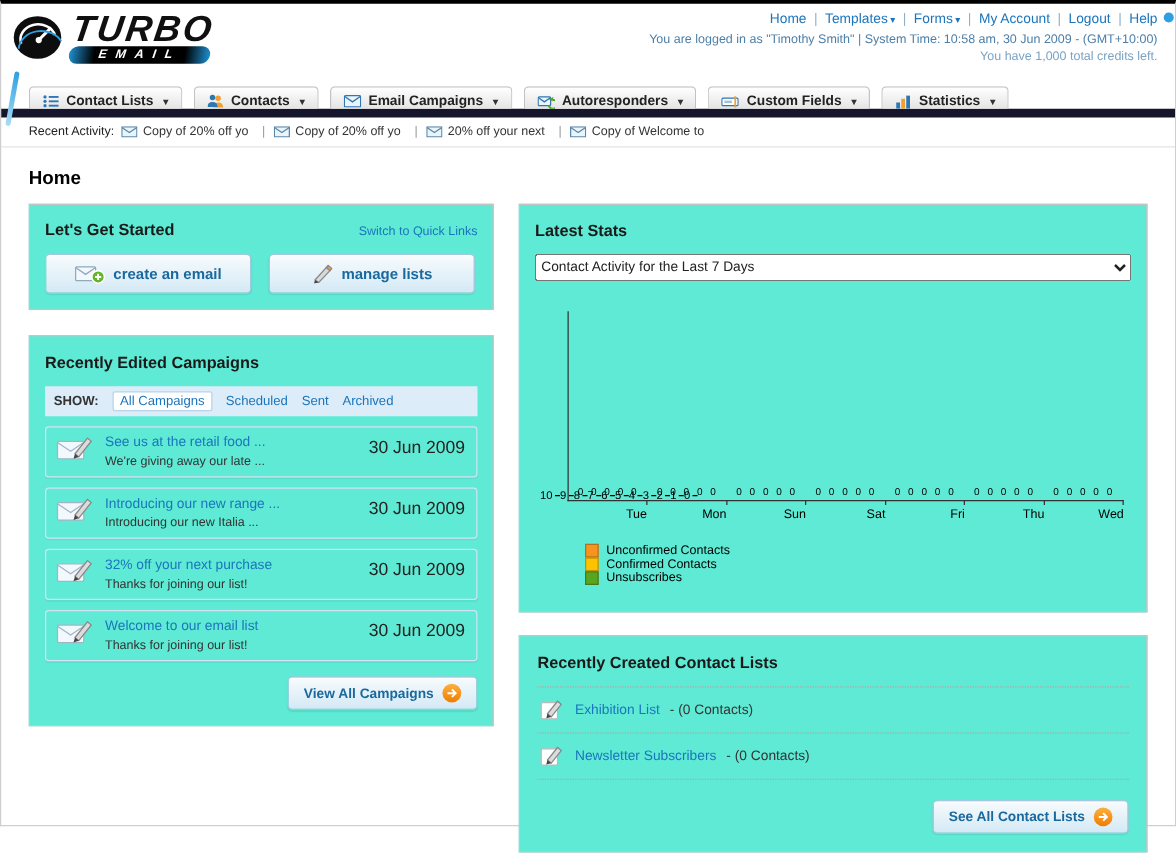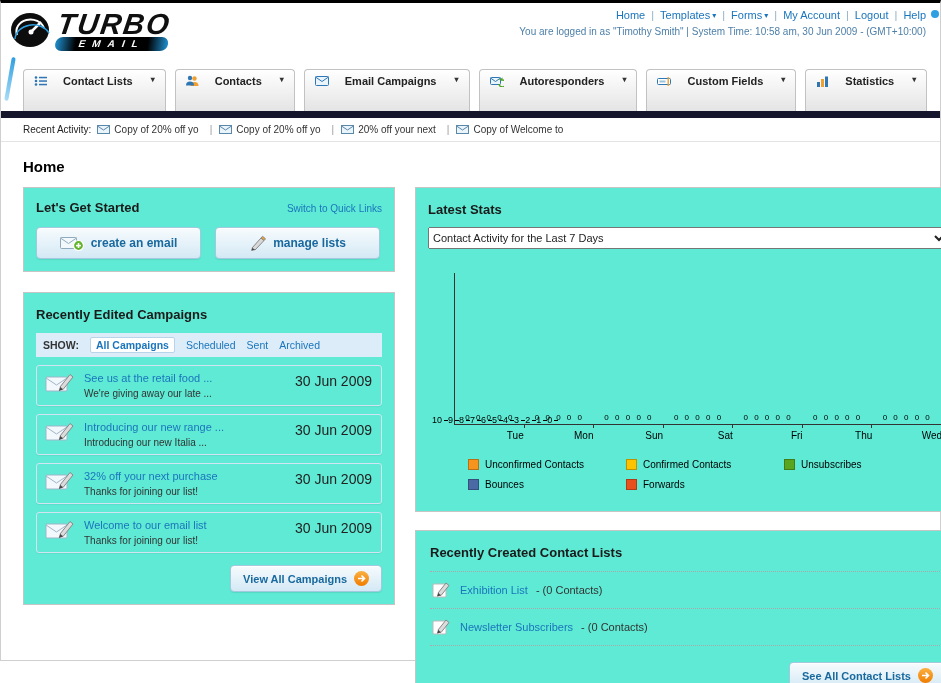--- a/index.html
+++ b/index.html
@@ -22,21 +22,21 @@
   .top-links li { display:flex; align-items:center; }
   .top-links li + li::before { content:"|"; color:#8fb0c8; margin:0 6px; }
   .top-links a { color:#1b75bc; }
   .caret { font-size:8px; color:#1b75bc; margin-left:2px; }
   .login-info { margin-top:5px; font-size:10px; color:#4d7fa8; }
   .credits { margin-top:3px; font-size:10px; color:#7aa3c4; }
 
   
   .tabbar { padding:2px 0 0 22px; }
   .tabs-row { display:flex; gap:9px; align-items:flex-end; }
-  .tab { display:inline-flex; gap:16px; padding:5px 10px 24px; background:linear-gradient(#ffffff,#e4e4e4); border:1px solid #c2c2c2; border-bottom:none; border-radius:4px 4px 0 0; font-size:11px; font-weight:bold; color:#222; cursor:pointer; }
+  .tab { display:inline-flex; align-items:center; gap:6px; padding:5px 10px 0; background:linear-gradient(#ffffff,#e4e4e4); border:1px solid #c2c2c2; border-bottom:none; border-radius:4px 4px 0 0; font-size:11px; font-weight:bold; color:#222; cursor:pointer; }
   .tab .caret { color:#333; }
   .darkbar { height:7px; background:#15162b; }
 
   
   .activity { display:flex; align-items:center; gap:6px; padding:6px 0 6px 22px; font-size:10px; color:#222; border-bottom:1px solid #e3e3e3; }
   .activity-items { list-style:none; display:flex; align-items:center; }
   .activity-items li { display:flex; align-items:center; gap:4px; }
   .activity-items li:not(:last-child)::after { content:"|"; color:#999; margin:0 7px; }
   .activity-items a { color:#333; }
 
@@ -58,21 +58,21 @@
   .gs-head { display:flex; justify-content:space-between; align-items:baseline; }
   .gs-link { font-size:10px; color:#1b75bc; }
   .gs-buttons { display:flex; gap:14px; margin-top:12px; }
   .gs-buttons .blue-btn { width:165px; height:32px; }
 
   
   .campaigns { margin-top:20px; }
   .filter-row { margin-top:10px; background:#dcedf9; padding:4px 7px; display:flex; gap:11px; align-items:center; font-size:10.5px; }
   .show-label { font-weight:bold; color:#333; }
   .filter { color:#1b75bc; }
-  .filter.selected { background:#fff; border:1px solid #b7d4ea; border-radius:2px; padding:1px 5px; font-weight:bold;text-align:right; }
+  .filter.selected { background:#fff; border:1px solid #b7d4ea; border-radius:2px; padding:1px 5px; font-weight:normal;text-align:right; }
   .camp-item { position:relative; display:flex; gap:9px; padding:6px 8px; border:1px solid #d2e4f2; border-radius:3px; margin-top:8px; box-shadow:0 1px 1px rgba(0,0,0,.05); align-items:flex-start; }
   .camp-text { flex:1; padding-right:70px; }
   .camp-title { display:block; font-size:11px; color:#1b75bc; }
   .camp-sub { display:block; font-size:10px; color:#333; margin-top:4px; }
   .camp-date { position:absolute; right:9px; top:7px; font-size:14px; color:#222; }
   .camp-footer { text-align:right; margin-top:12px; }
 
   .arrow-circle { display:inline-flex; width:15px; height:15px; border-radius:50%; background:linear-gradient(#fbb040,#f07d00); align-items:center; justify-content:center; flex:0 0 15px; }
 
   
@@ -82,21 +82,21 @@
   .y-axis { width:22px; height:152px; display:flex; flex-direction:row; justify-content:space-between; align-items:flex-end; font-size:9px; color:#000; }
   .yl { display:flex; align-items:center; line-height:9px; }
   .yl::after { content:""; display:inline-block; width:4px; height:1px; background:#000; margin-left:2px; }
   .plot { flex:1; height:152px; border-left:1px solid #333; border-bottom:1px solid #333; display:flex; position:relative; }
   .grp { flex:1; position:relative; }
   .grp::after { content:""; position:absolute; right:0; bottom:-4px; width:1px; height:4px; background:#333; }
   .vals { position:absolute; bottom:2px; left:50%; transform:translateX(-50%); font-size:8px; letter-spacing:2px; white-space:nowrap; color:#000; }
   .x-labels { display:flex; margin-left:22px; }
   .xl { flex:1; text-align:right; font-size:10px; color:#000; padding-top:5px; }
   .legend { margin:18px 0 4px 36px; }
-  .lg-row { display:flex; margin-bottom:9px; }
+  .lg-row { display:flex; margin-bottom:9px;flex-direction:column; }
   .lg { display:flex; align-items:center; width:158px; font-size:10px; color:#000; }
   .sw { width:11px; height:11px; margin-right:6px; border:1px solid rgba(0,0,0,.25); flex:0 0 11px; }
 
   
   .lists { margin-top:18px; padding:12px 14px 14px; }
   .list-items { margin-top:10px; }
   .list-item { display:flex; align-items:center; gap:8px; padding:9px 2px; border-bottom:1px dotted #aaa; font-size:11px; }
   .list-item:first-child { border-top:1px dotted #aaa; }
   .list-name { color:#1b75bc; }
   .list-count { color:#333; }
@@ -145,20 +145,21 @@
             <a>My Account</a>
           </li>
         <li>
             <a>Logout</a>
           </li>
         <li>
             <a>Help</a>
           </li>
       </ul>
       <div class="login-info">You are logged in as "Timothy Smith" | System Time: 10:58 am, 30 Jun 2009 - (GMT+10:00)</div>
+      <div class="credits">You have 1,000 total credits left.</div>
     </div>
   </header>
 
   <nav class="tabbar">
     <div class="tabs-row">
       <div class="tab">
         <span class="icon">
           <svg width="13" height="12" viewBox="0 0 13 12">
               <circle cx="2" cy="2.5" r="1.3" fill="#2f76b5"></circle>
               <rect x="5" y="1.8" width="8" height="1.5" fill="#2f76b5"></rect>
@@ -459,30 +460,20 @@
                     <span class="sw" style="background: rgb(247, 148, 29);"></span>
                     <span>Unconfirmed Contacts</span>
                   </span>
                 <span class="lg">
                     <span class="sw" style="background: rgb(253, 195, 0);"></span>
                     <span>Confirmed Contacts</span>
                   </span>
                 <span class="lg">
                     <span class="sw" style="background: rgb(90, 165, 30);"></span>
                     <span>Unsubscribes</span>
-                  </span>
-              </div>
-              <div class="lg-row">
-                <span class="lg">
-                    <span class="sw" style="background: rgb(74, 105, 165);"></span>
-                    <span>Bounces</span>
-                  </span>
-                <span class="lg">
-                    <span class="sw" style="background: rgb(232, 80, 30);"></span>
-                    <span>Forwards</span>
                   </span>
               </div>
             </div>
           </div>
         </section>
 
         <section class="panel lists">
           <span class="panel-title">Recently Created Contact Lists</span>
           <div class="list-items">
             <div class="list-item">

